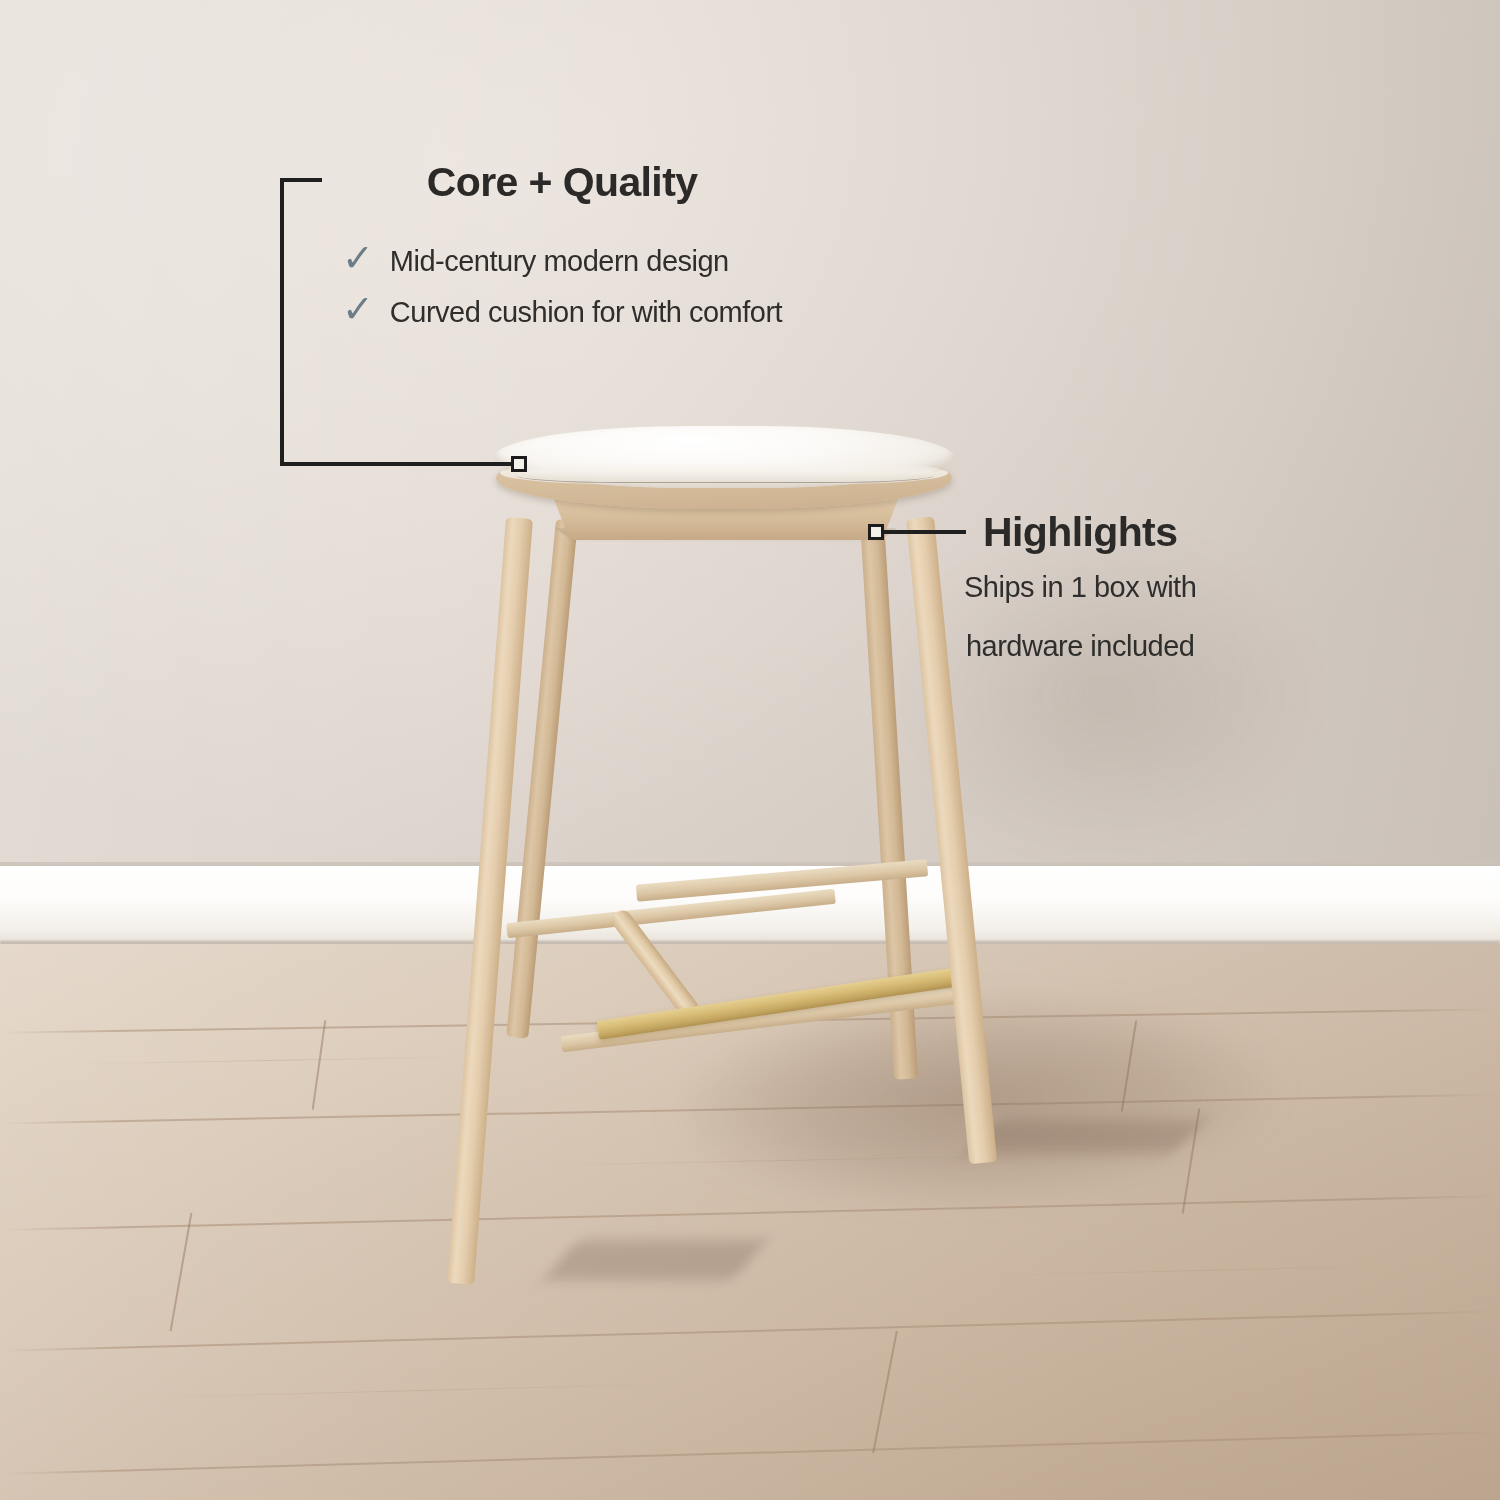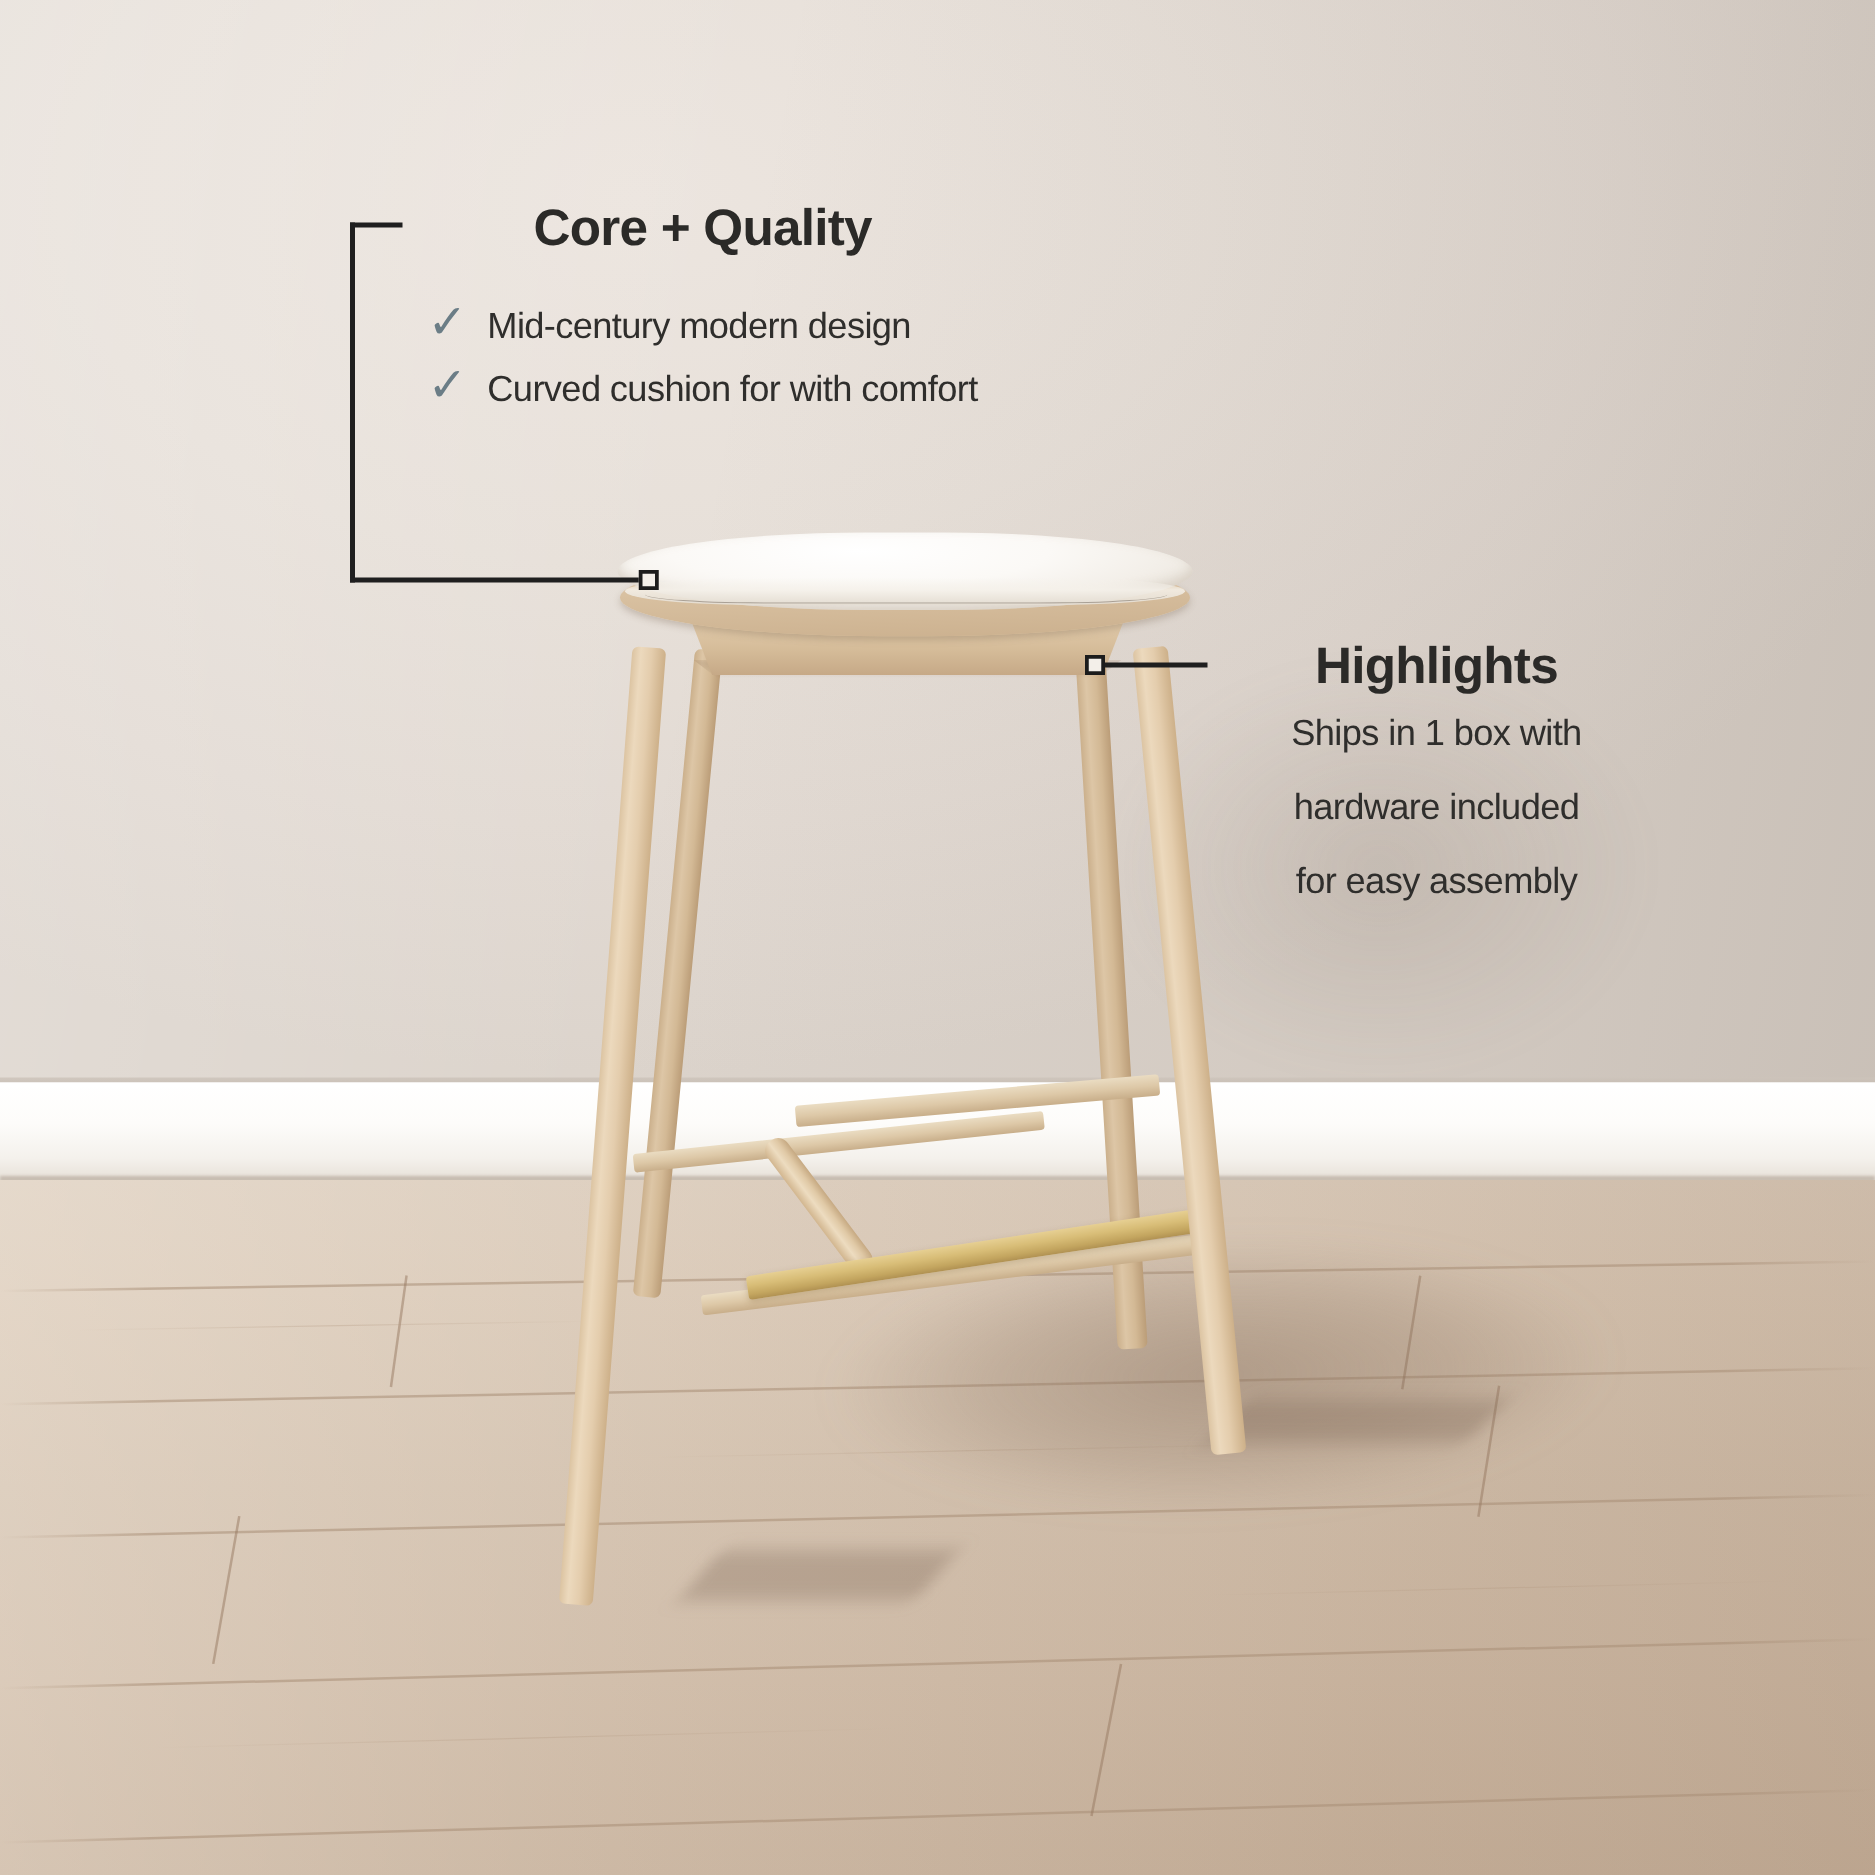--- a/index.html
+++ b/index.html
@@ -248,22 +248,21 @@
 
     <div class="bullet-row">
       <span class="chk">✓</span>
       <span class="c-line">Curved cushion for with comfort</span>
     </div>
   </div>
 
   <div class="cl-sq" style="left:868px;top:524px;"></div>
   <div class="cl-line" style="left:884px;top:530px;width:82px;height:4px;"></div>
 
-  <div class="callout" style="left:1033px;top:512px;">
+  <div class="callout" style="left:964px;top:512px;">
     <div class="c-title">Highlights</div>
     <div class="hl-body">
       <div class="c-line">Ships in 1 box with</div>
       <div class="c-line">hardware included</div>
-      <div class="c-line">for easy assembly</div>
     </div>
   </div>
 
 </div>
 
 </body></html>

